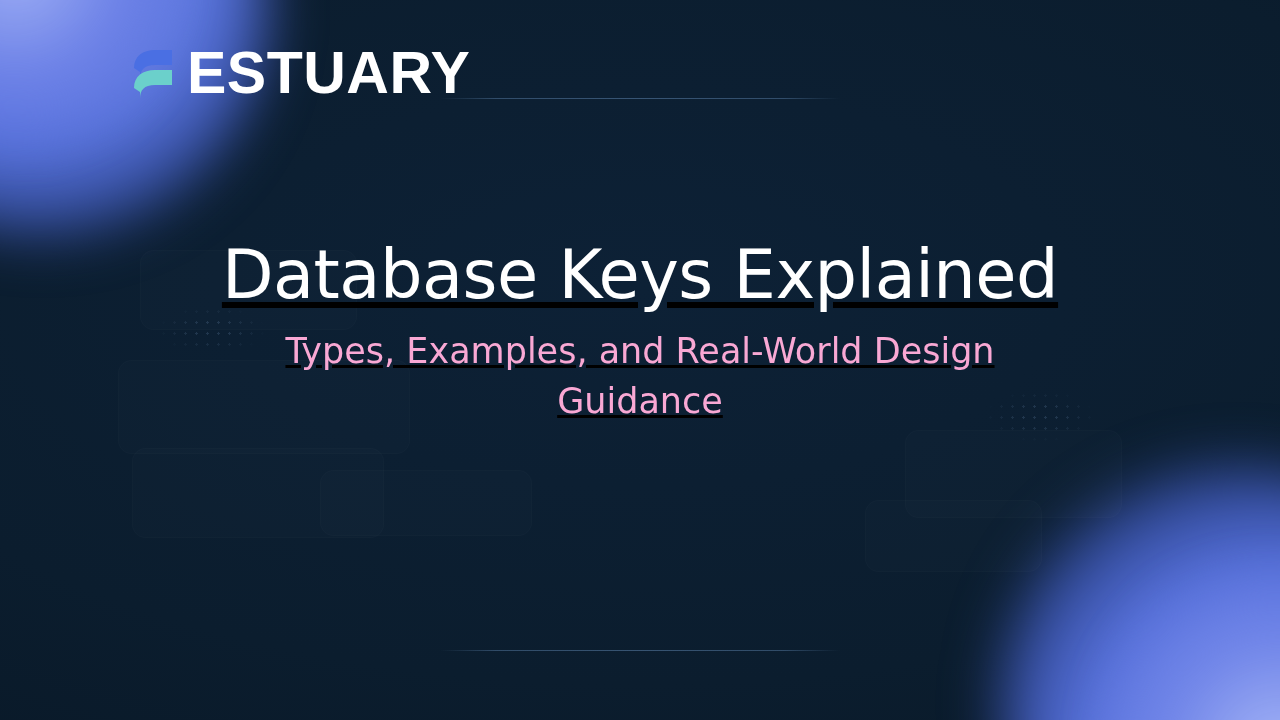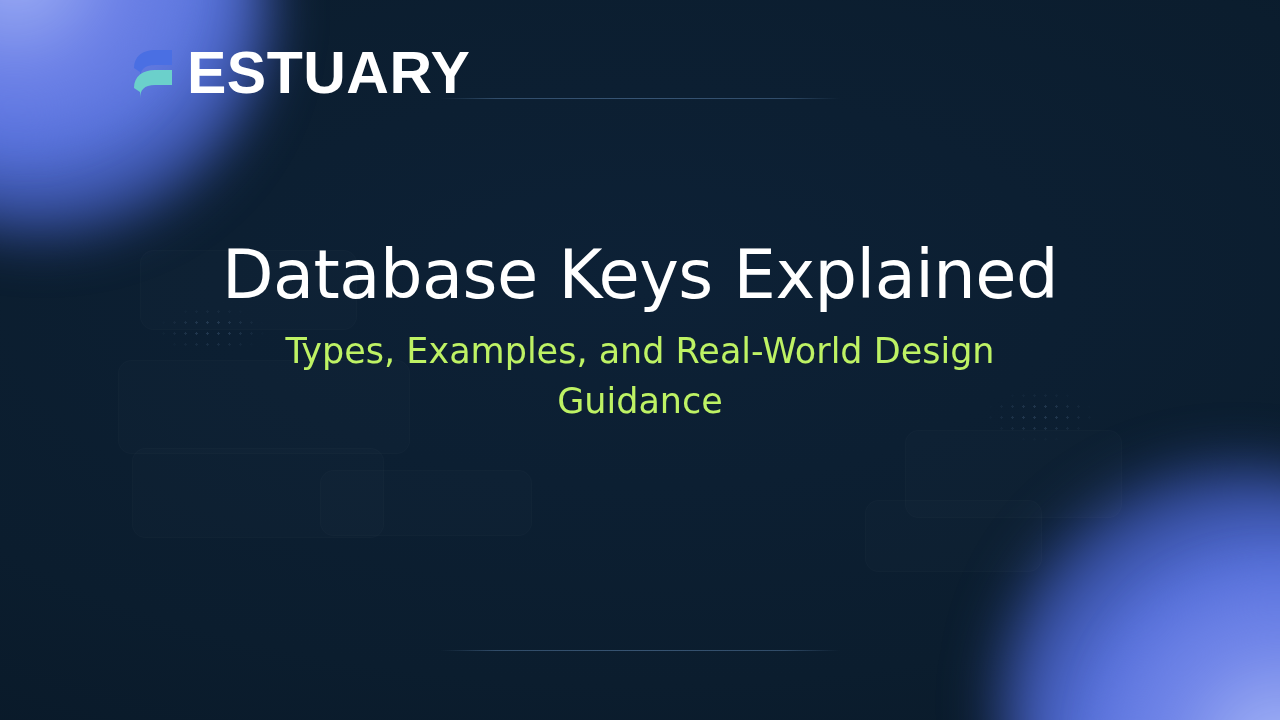--- a/index.html
+++ b/index.html
@@ -158,32 +158,33 @@
 
   
   .content {
     position: absolute;
     left: 0;
     right: 0;
     top: 238px;
     text-align: center;
     padding: 0 120px;
     box-sizing: border-box;
+    text-decoration: underline;
   }
   .title {
     color: #ffffff;
     font-size: 67px;
     font-weight: 400;
     line-height: 1.12;
     letter-spacing: -0.5px;
     margin: 0 0 14px 0;
     font-family: "DejaVu Sans", sans-serif;
   }
   .subtitle {
-    color: #bef264;
+    color: #f9a8d4;
     font-size: 35px;
     font-weight: 400;
     line-height: 1.42;
     letter-spacing: 0px;
     margin: 0 auto;
     max-width: 770px;
     font-family: "DejaVu Sans", sans-serif;
   }
 </style>
 </head>

